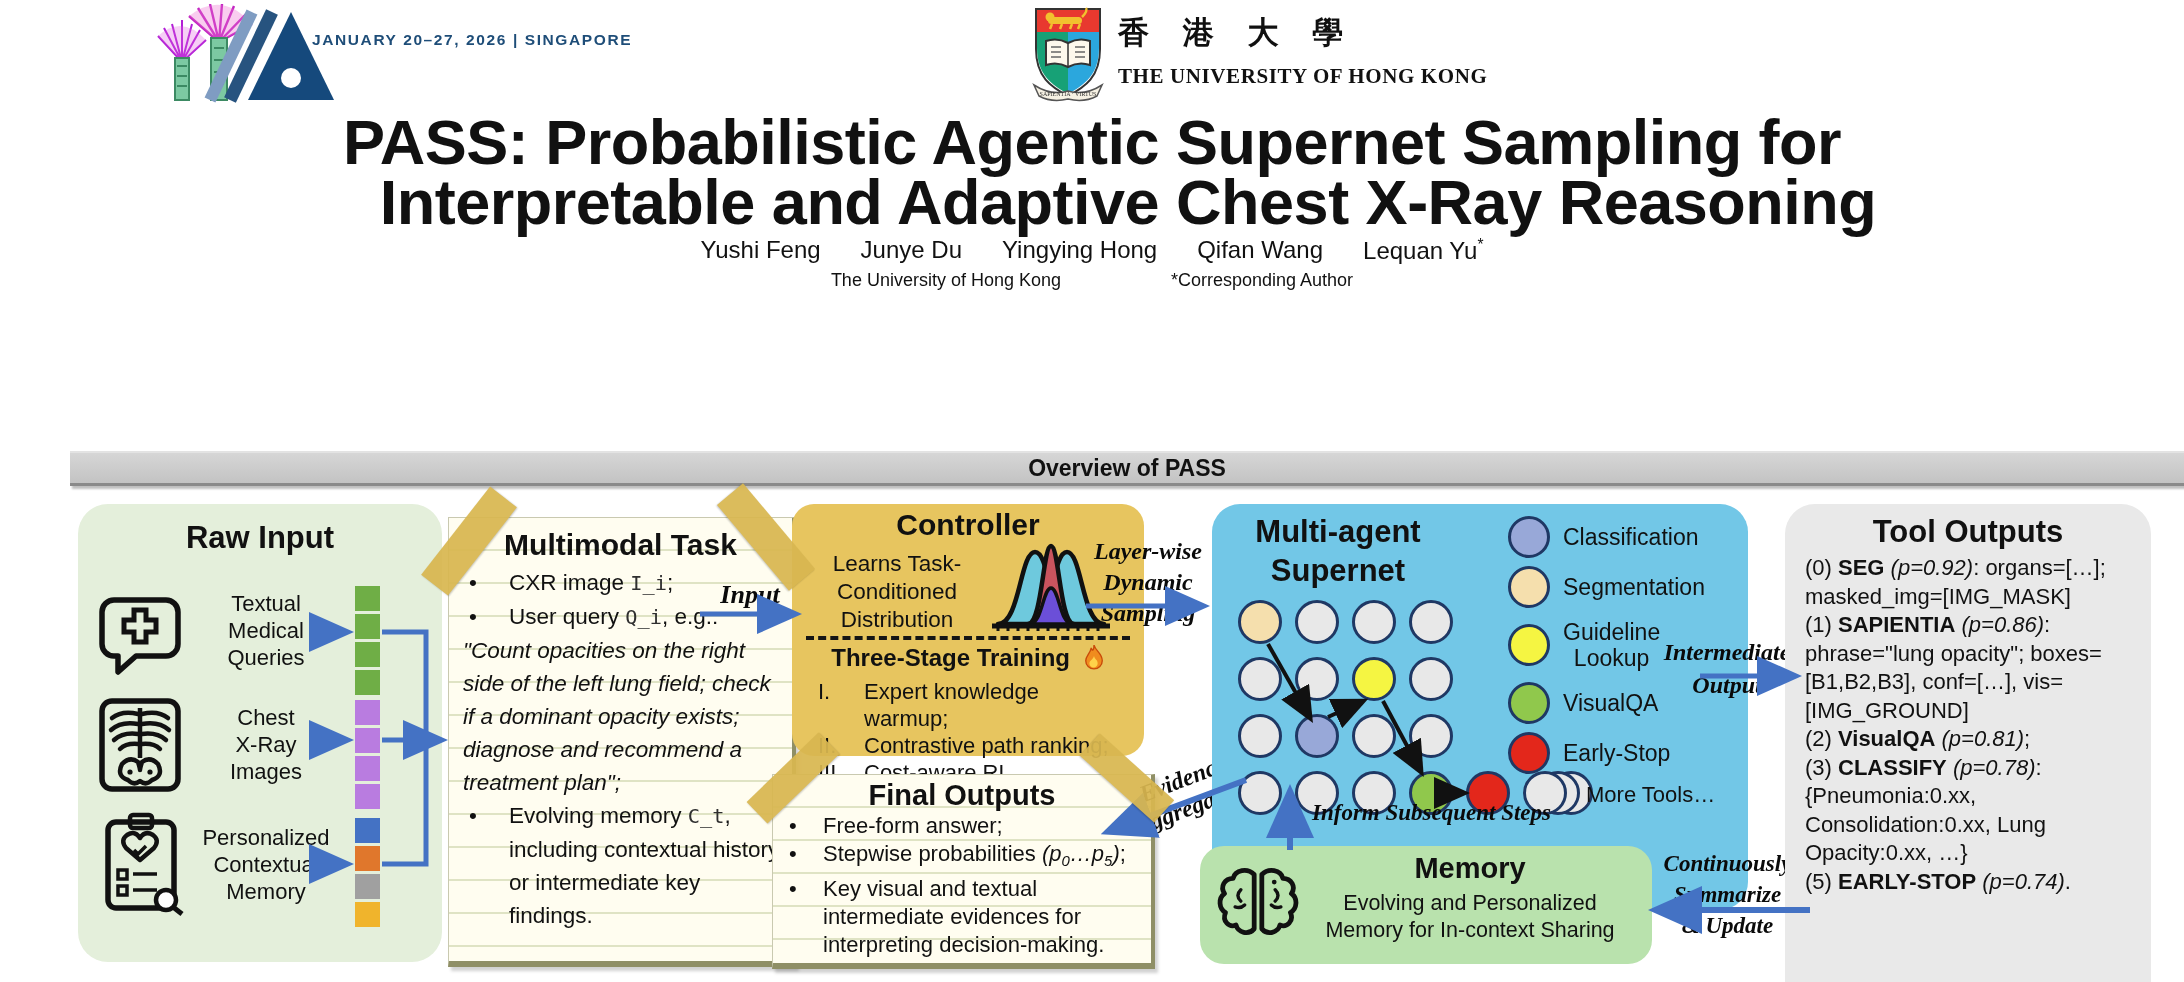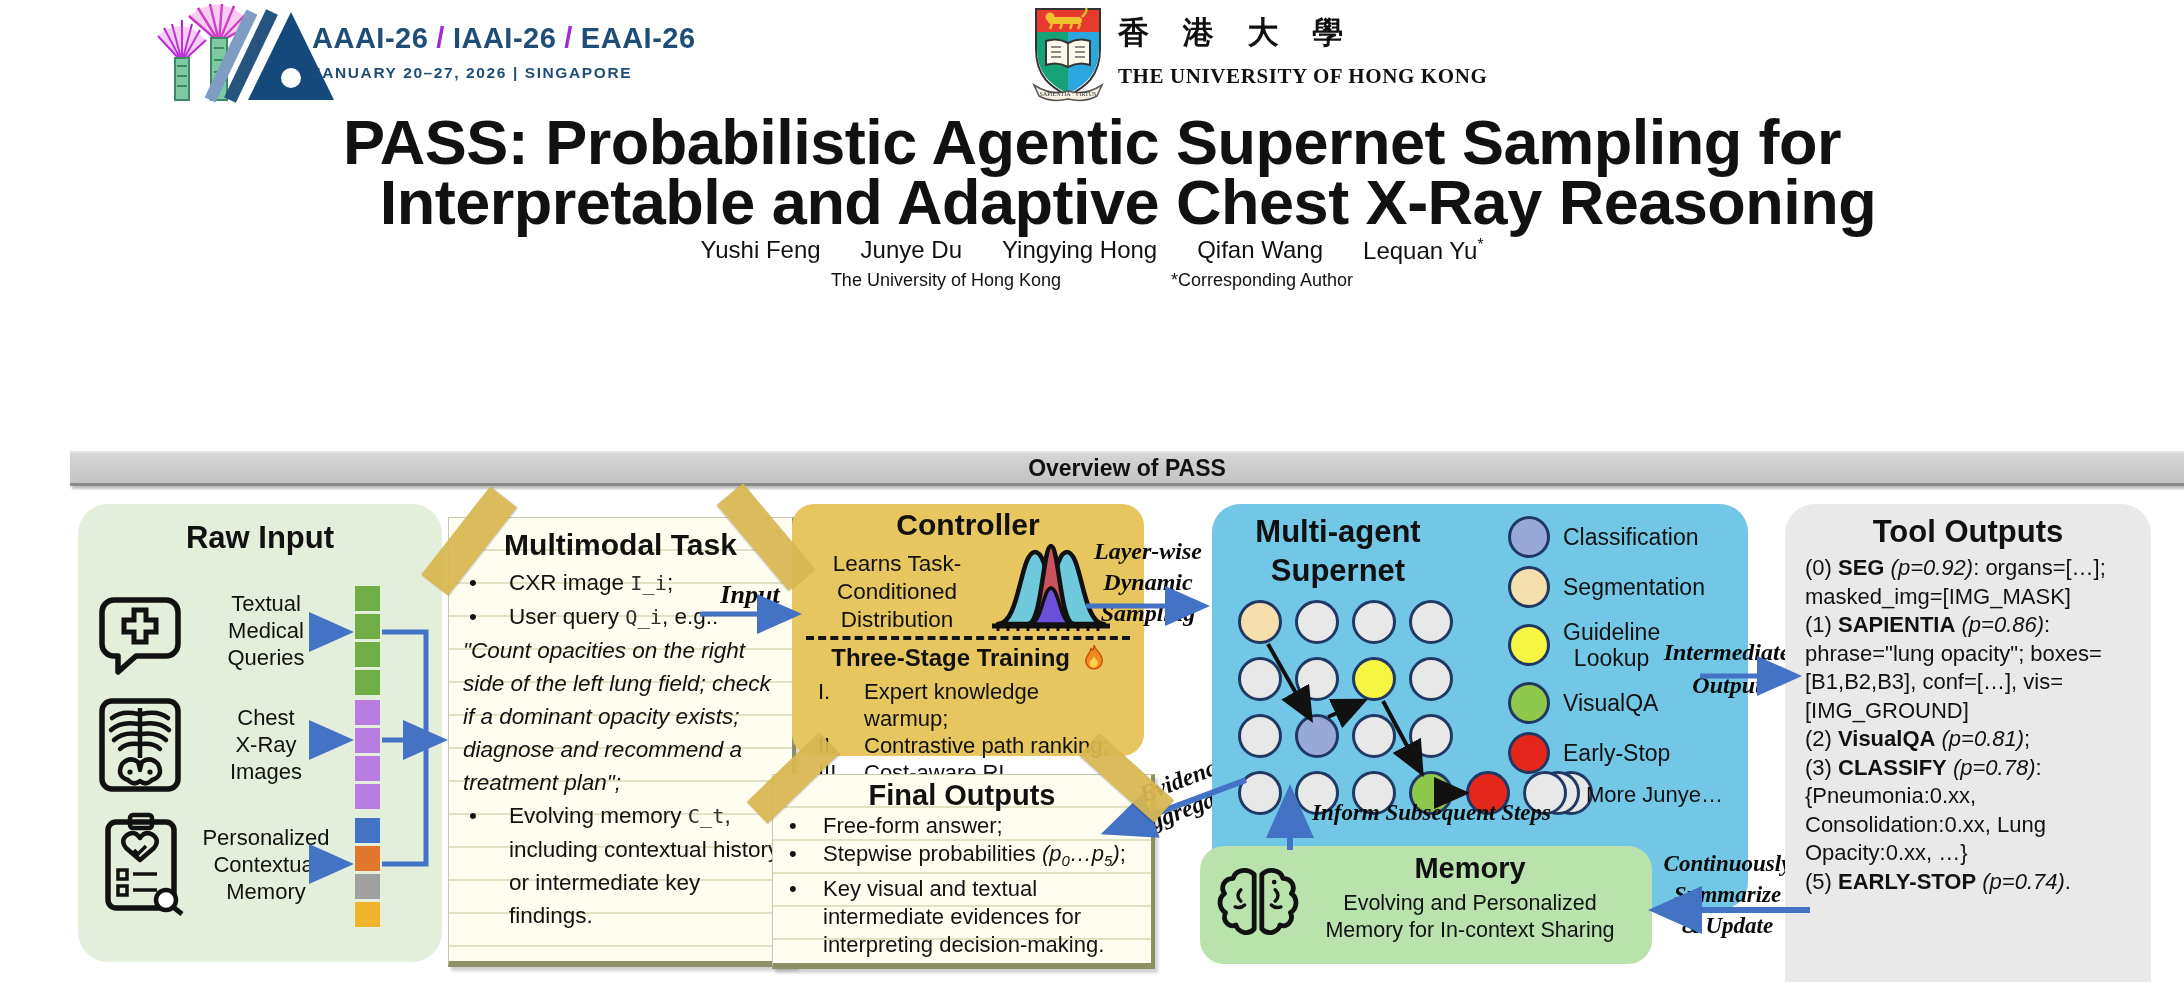--- a/index.html
+++ b/index.html
@@ -124,21 +124,20 @@
       <g>
         <line x1="104" y1="8" x2="62" y2="96" stroke="#7f9cc2" stroke-width="12"></line>
         <line x1="124" y1="8" x2="82" y2="96" stroke="#27537f" stroke-width="13"></line>
         <path d="M143,8 L186,96 L100,96 Z" fill="#15497c"></path>
         <circle cx="143" cy="74" r="10" fill="#ffffff"></circle>
       </g>
     </svg>
   </div>
 
   <div class="abs" style="left:312px;top:22px;">
-    <div class="conf-line1"><span>AAAI-26</span><span class="conf-slash">/</span><span>IAAI-26</span><span class="conf-slash">/</span><span>EAAI-26</span></div>
     <div class="conf-line2">JANUARY 20–27, 2026  |  SINGAPORE</div>
   </div>
 
   <div class="abs" style="left:1032px;top:5px;">
     <svg width="72" height="98" viewBox="0 0 72 98">
       <path d="M4,4 h64 v40 c0,28 -15,38 -32,47 c-17,-9 -32,-19 -32,-47 Z" fill="#fff" stroke="#333" stroke-width="2"></path>
       <path d="M5,5 h62 v22 h-62 Z" fill="#e8392f"></path>
       <g>
         <rect x="16" y="12" width="34" height="7" rx="3.5" fill="#f2c12e"></rect>
         <circle cx="18" cy="12" r="4.5" fill="#f2c12e"></circle>
@@ -409,21 +408,21 @@
         </div>
         <div class="legend-row">
           <div class="legend-dot" style="background: rgb(144, 200, 76);"></div>
           <div class="legend-label">VisualQA</div>
         </div>
         <div class="legend-row">
           <div class="legend-dot" style="background: rgb(227, 39, 27);"></div>
           <div class="legend-label">Early-Stop</div>
         </div>
       </div>
-    <div class="more-label">More Junye…</div>
+    <div class="more-label">More Tools…</div>
   </div>
 
   <div class="abs hand" style="left:1642px;top:636px;width:170px;text-align:center;font-size:24px;line-height:33px;">
       <div>Intermediate</div>
       <div>Output</div>
     </div>
 
   <div class="abs hand" style="left:1312px;top:800px;font-size:23px;">Inform Subsequent Steps</div>
 
   <div class="abs memory">

